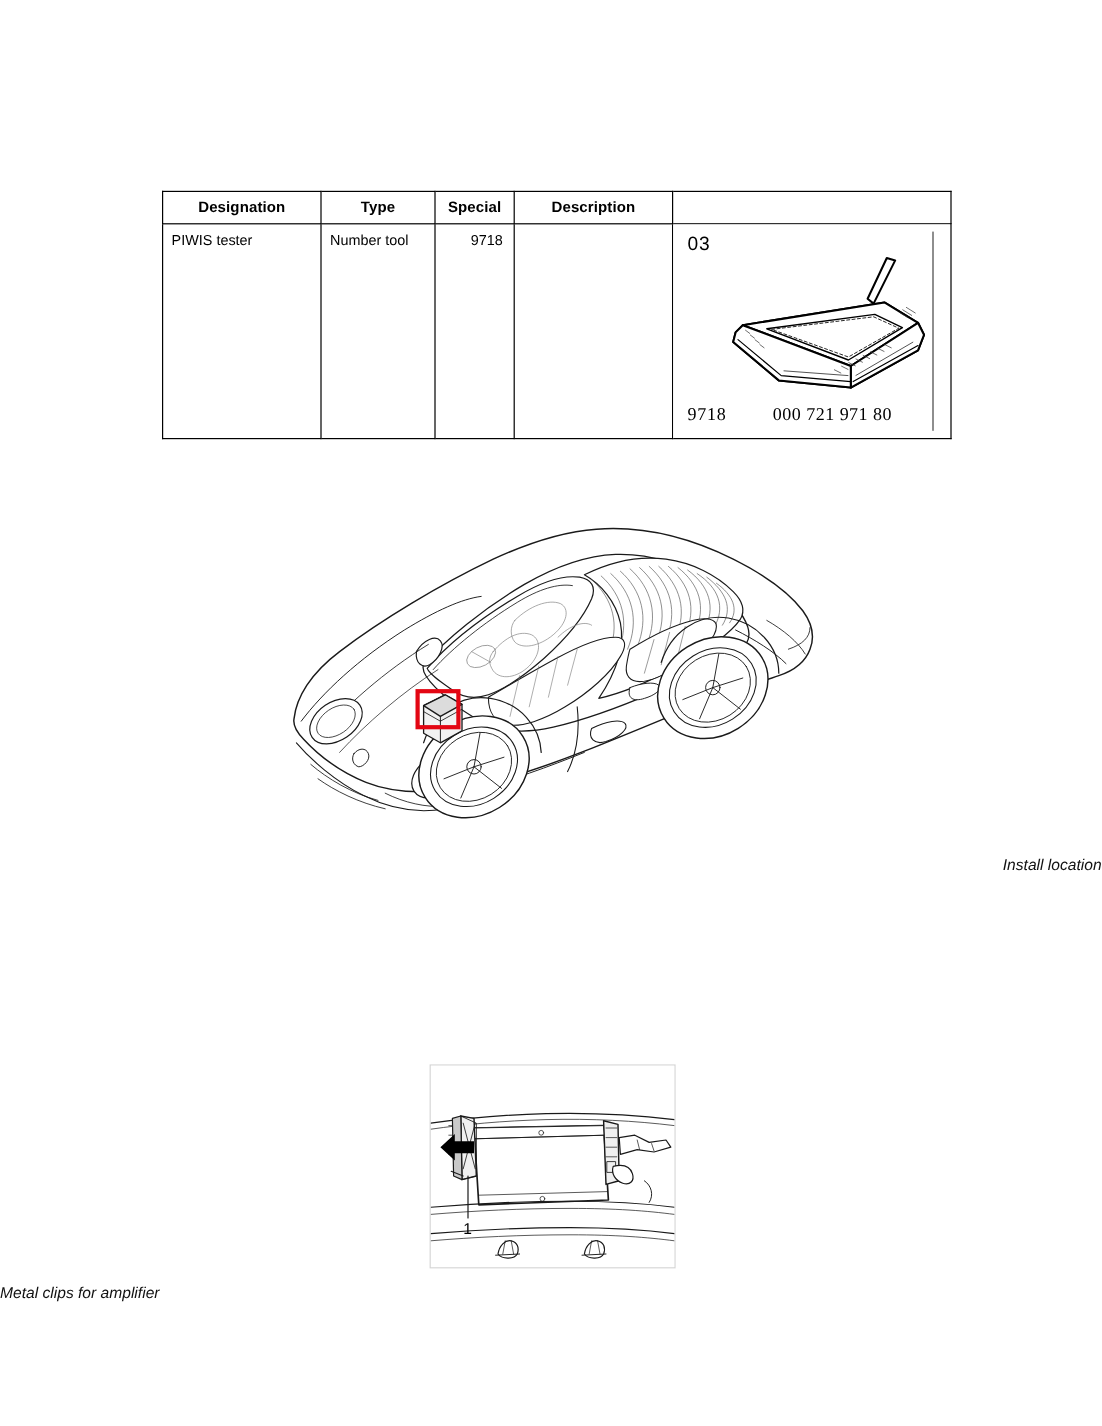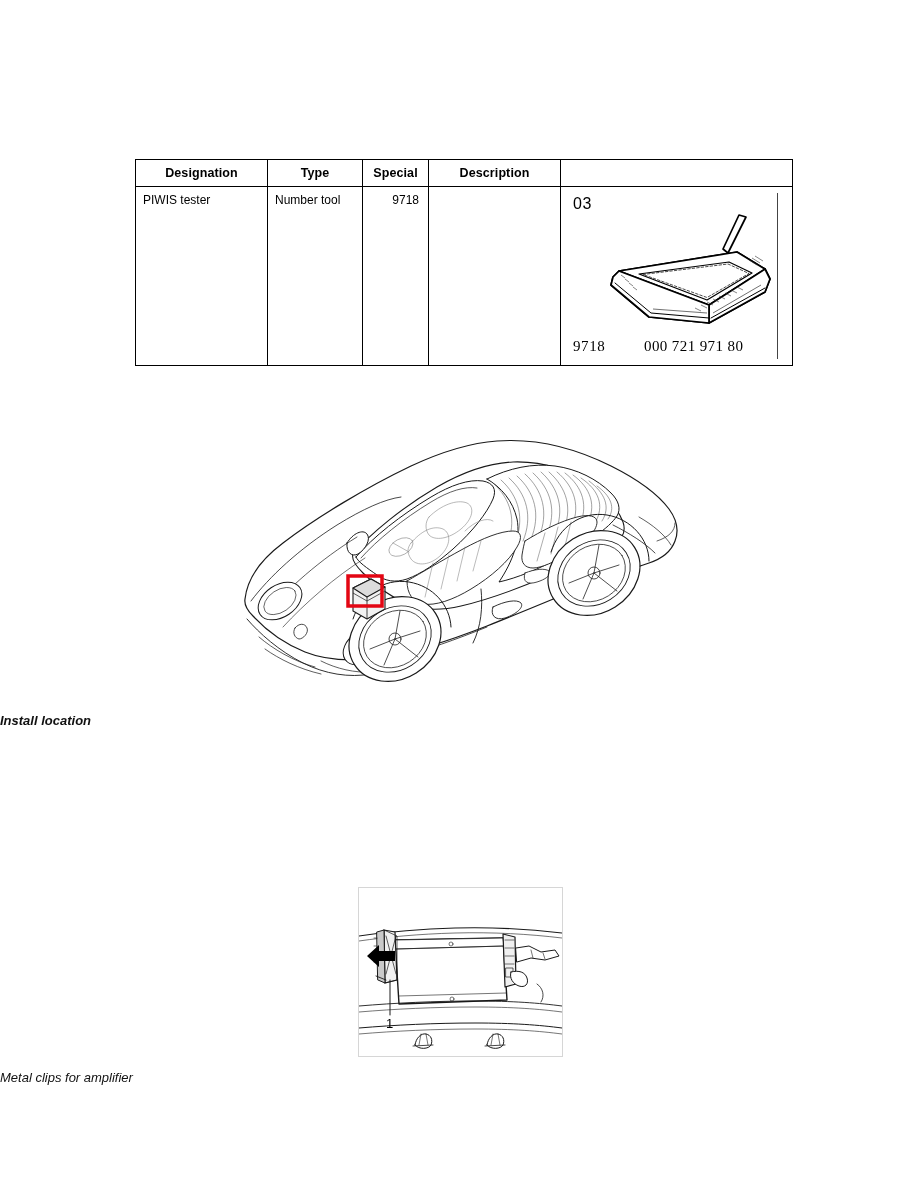--- a/index.html
+++ b/index.html
@@ -133,22 +133,21 @@
     font-family: "Liberation Sans", sans-serif;
     font-style: italic;
     font-size: 13px;
     color: #111;
     white-space: nowrap;
   }
   .cap-car {
     left: 0;
     top: 700px;
     width: 918px;
-    text-align: left;
-    font-weight: bold;
+    text-align: right;
   }
 
   
   .fig-amp {
     position: absolute;
     left: 358px;
     top: 874px;
     width: 205px;
     height: 170px;
     border: 1px solid #d6d6d6;

